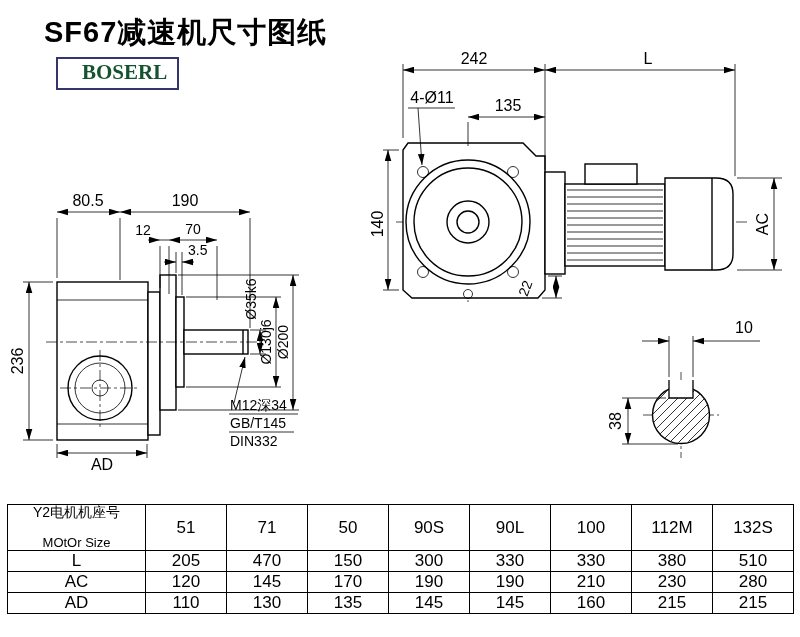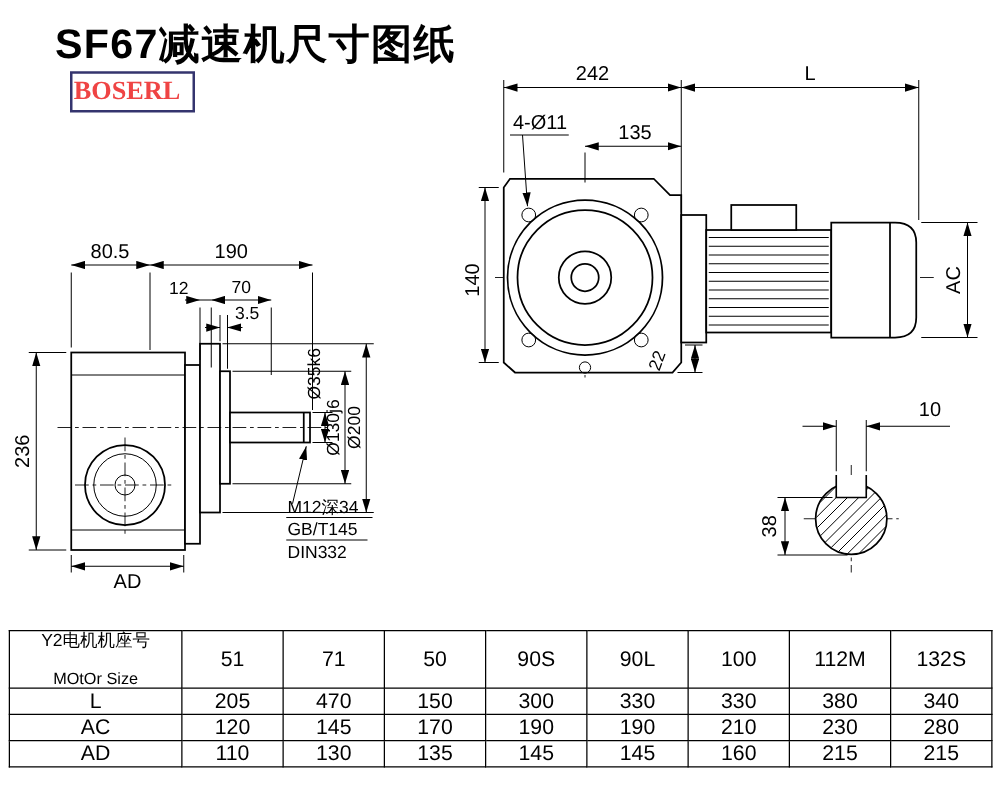--- a/index.html
+++ b/index.html
@@ -1,21 +1,21 @@
 <!DOCTYPE html>
 <html><head>
 <meta charset="utf-8">
 <style>
   * { margin:0; padding:0; box-sizing:border-box; }
   html,body { width:800px; height:637px; background:#ffffff; font-family:"Liberation Sans", sans-serif; }
   .page { position:relative; width:800px; height:637px; background:#fff; overflow:hidden; }
 
-  .title { position:absolute; left:44px; top:13px; font-size:33px; font-weight:700; color:#000; letter-spacing:1px; white-space:nowrap; }
-  .logo { position:absolute; left:56px; top:57px; border:2px solid #34346e; padding:1px 10px 3px 1px;
-          font-family:"Liberation Serif", serif; font-size:21px; font-weight:600; color:#ef4444; background:#fff; }
+  .title { position:absolute; left:44px; top:13px; font-size:29px; font-weight:700; color:#000; letter-spacing:1px; white-space:nowrap; }
+  .logo { position:absolute; left:56px; top:57px; border:2px solid #34346e; padding:1px 10px 3px 24px;
+          font-family:"Liberation Serif", serif; font-size:21px; font-weight:600; color:#14532d; background:#fff; }
 
   svg.drawing { position:absolute; left:0; top:0; }
   .ol  { stroke:#000; stroke-width:1.4; fill:none; }
   .olf { stroke:#000; stroke-width:1.4; fill:#fff; }
   .thin{ stroke:#000; stroke-width:0.8; fill:none; }
   .cl  { stroke:#000; stroke-width:0.7; fill:none; stroke-dasharray:11 3 3 3; }
   .dimt{ font-family:"Liberation Sans", sans-serif; font-size:16px; fill:#000; }
   .small{ font-size:14px; }
 
   table.spec { position:absolute; left:7px; top:504px; width:786px; border-collapse:collapse; table-layout:fixed; background:#fff; }
@@ -225,21 +225,21 @@
       </tr>
       <tr>
         <td>L</td>
         <td>205</td>
         <td>470</td>
         <td>150</td>
         <td>300</td>
         <td>330</td>
         <td>330</td>
         <td>380</td>
-        <td>340</td>
+        <td>510</td>
       </tr>
       <tr>
         <td>AC</td>
         <td>120</td>
         <td>145</td>
         <td>170</td>
         <td>190</td>
         <td>190</td>
         <td>210</td>
         <td>230</td>

